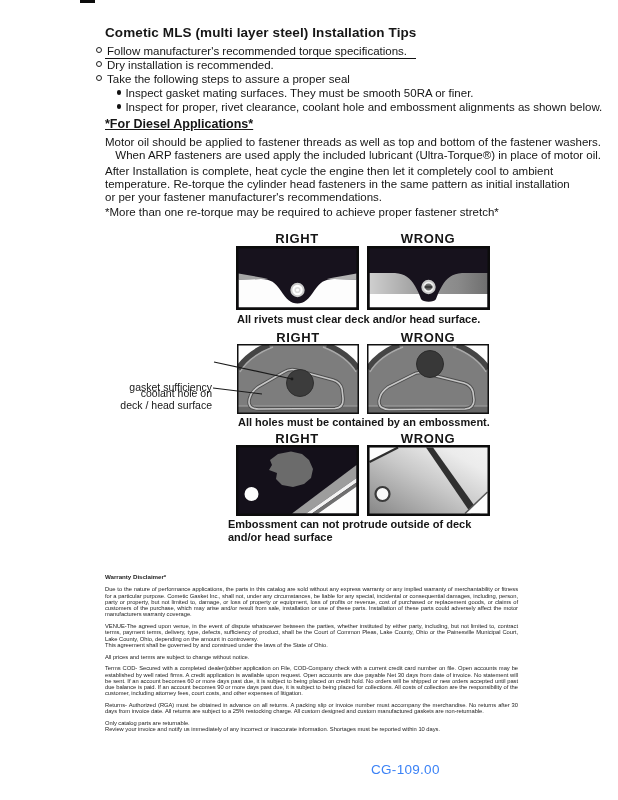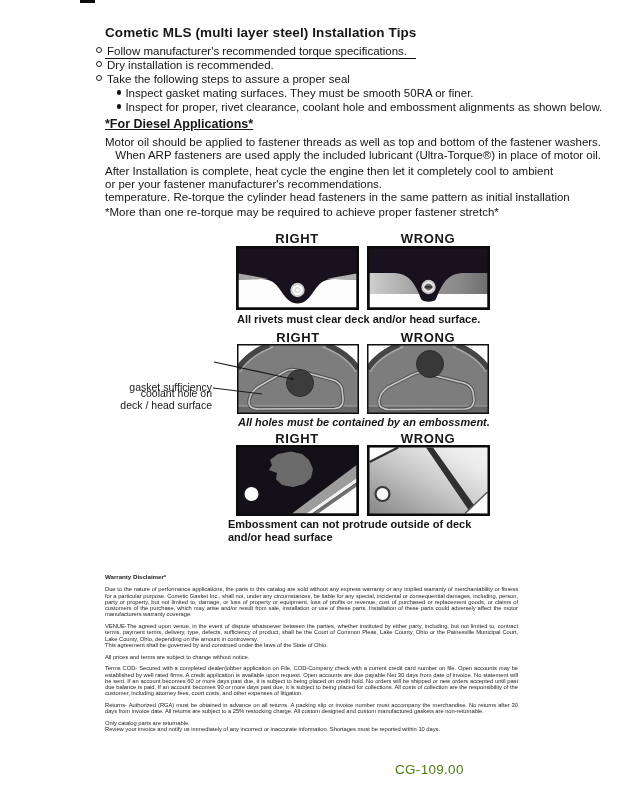--- a/index.html
+++ b/index.html
@@ -27,21 +27,21 @@
   .p2{left:105px;top:165px;}
   .p3{left:105px;top:206px;}
   .dg-header{width:122px;text-align:center;font-size:13px;font-weight:600;letter-spacing:.6px;}
   .caption{font-size:11px;font-weight:600;line-height:13px;white-space:nowrap;}
   .side-label{width:96px;text-align:right;font-size:10.5px;line-height:11.6px;font-weight:500;}
   .legal{left:105px;top:574px;width:413px;font-size:5.8px;line-height:6.25px;
     letter-spacing:-0.04px;text-align:justify;color:#1d1d1d;}
   .legal h4{margin:0 0 6px 0;font-size:6.2px;}
   .legal p{margin:0 0 5.5px 0;}
   .legal p.tight{margin:0;}
-  .footer{left:395px;top:762px;font-size:13.5px;color:#4d7c0f;letter-spacing:.3px;}
+  .footer{left:371px;top:762px;font-size:13.5px;color:#3b82f6;letter-spacing:.3px;}
   svg{display:block;}
 </style>
 </head>
 <body>
 
 <div class="page">
 
   <div class="abs crop-mark"></div>
 
   <div class="abs title">Cometic MLS (multi layer steel) Installation Tips</div>
@@ -70,22 +70,22 @@
   </div>
 
   <div class="abs h2">*For Diesel Applications*</div>
 
   <div class="abs body-block p1">
     <div>Motor oil should be applied to fastener threads as well as top and bottom of the fastener washers.</div>
     <div>When ARP fasteners are used apply the included lubricant (Ultra-Torque®) in place of motor oil.</div>
   </div>
   <div class="abs body-block p2">
     <div>After Installation is complete, heat cycle the engine then let it completely cool to ambient</div>
+    <div>temperature. Re-torque the cylinder head fasteners in the same pattern as initial installation</div>
     <div>or per your fastener manufacturer's recommendations.</div>
-    <div>temperature. Re-torque the cylinder head fasteners in the same pattern as initial installation</div>
   </div>
   <div class="abs body-block p3">*More than one re-torque may be required to achieve proper fastener stretch*</div>
 
   <div class="abs dg-header" style="left:236px;top:231px;">RIGHT</div>
   <div class="abs dg-header" style="left:367px;top:231px;">WRONG</div>
 
   <svg class="abs" style="left:236px;top:246px;" width="123" height="64" viewBox="0 0 123 64">
     <rect x="1.25" y="1.25" width="120.5" height="61.5" fill="#17121d"></rect>
     <path d="M2.5,33.5 L25,33 C35,33.5 39,36 45,45 C50,53 55,57.5 61.5,57.5 C68,57.5 73,53 78,45 C84,36 88,33.5 98,33 L120.5,33.5 L120.5,61.5 L2.5,61.5 Z" fill="#fdfdfd"></path>
     <path d="M2.5,27.5 L32,32.7 L2.5,33.8 Z" fill="#a6a6a6"></path>
@@ -159,21 +159,21 @@
     <circle cx="63" cy="20" r="13.5" fill="#383838" stroke="#2b2b2b" stroke-width="1"></circle>
     <rect x="0.75" y="0.75" width="120.5" height="68.5" fill="none" stroke="#101010" stroke-width="1.5"></rect>
   </svg>
 
   <svg class="abs" style="left:210px;top:356px;" width="92" height="42" viewBox="0 0 92 42">
     <line x1="4" y1="6" x2="82" y2="23" stroke="#1a1a1a" stroke-width="1.2"></line>
     <circle cx="82" cy="23" r="1.4" fill="#1a1a1a"></circle>
     <line x1="3" y1="32" x2="52" y2="38" stroke="#1a1a1a" stroke-width="1.2"></line>
   </svg>
 
-  <div class="abs caption" style="left:238px;top:416px;font-style:italic;">All holes must be contained by an embossment.</div>
+  <div class="abs caption" style="left:238px;top:416px;">All holes must be contained by an embossment.</div>
 
   <div class="abs dg-header" style="left:236px;top:431px;">RIGHT</div>
   <div class="abs dg-header" style="left:367px;top:431px;">WRONG</div>
 
   <svg class="abs" style="left:236px;top:445px;" width="123" height="71" viewBox="0 0 123 71">
     <rect x="1.25" y="1.25" width="120.5" height="68.5" fill="#14101a"></rect>
     <path d="M34,15 L42,9 L55,6.5 L66,9 L73,15 L77,24 L75,33 L68,39 L57,42 L46,40 L40,34 L41,28 L33,25 L36,20 Z" fill="#6b6b6b"></path>
     <path d="M120.5,20 L120.5,33 L70,68.5 L56,68.5 Z" fill="#9d9d9d"></path>
     <path d="M120.5,33 L120.5,37.5 L76,68.5 L70,68.5 Z" fill="#f2f2f2"></path>
     <path d="M120.5,37.5 L120.5,41.5 L82,68.5 L76,68.5 Z" fill="#6f6f6f"></path>

